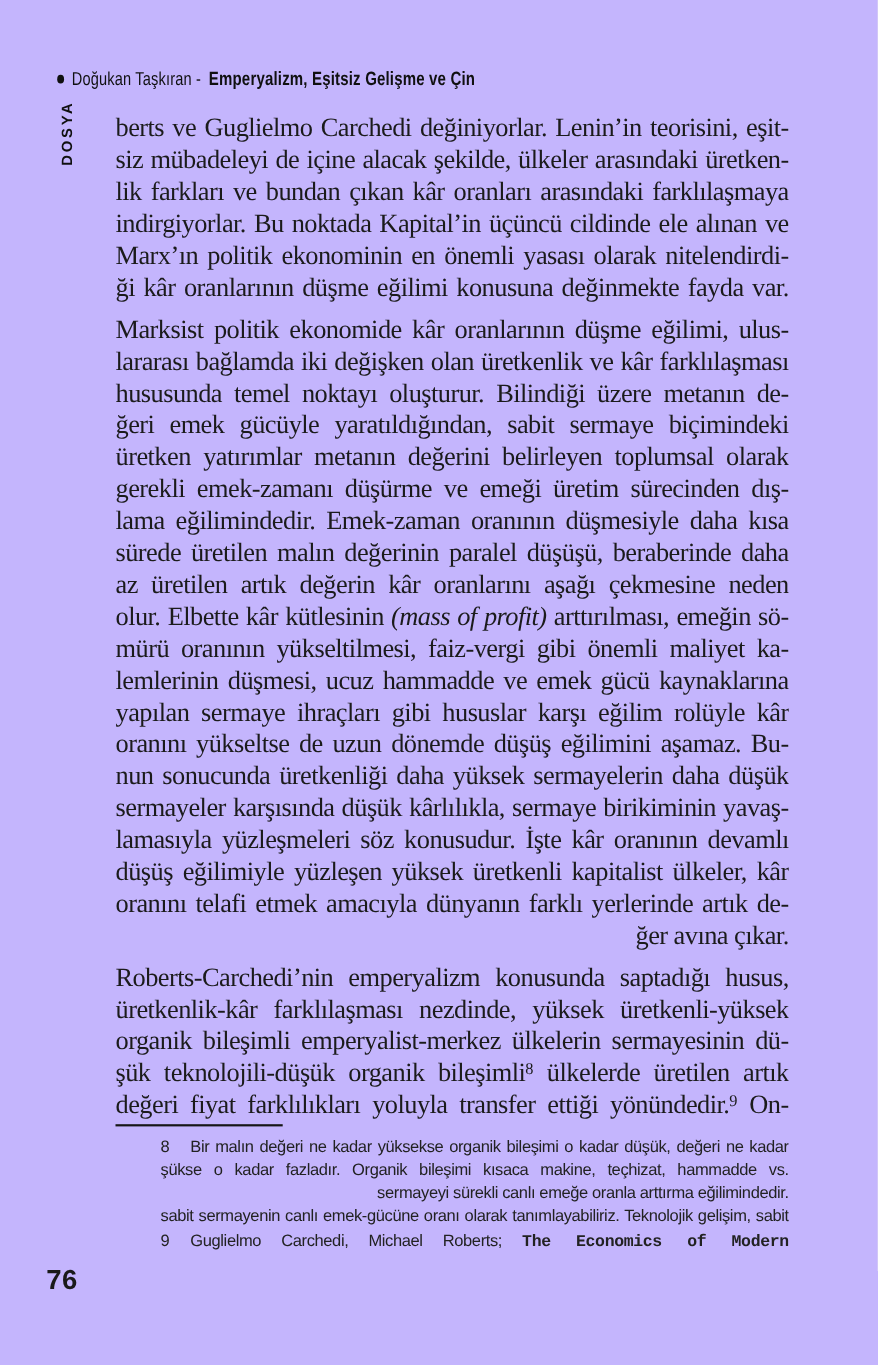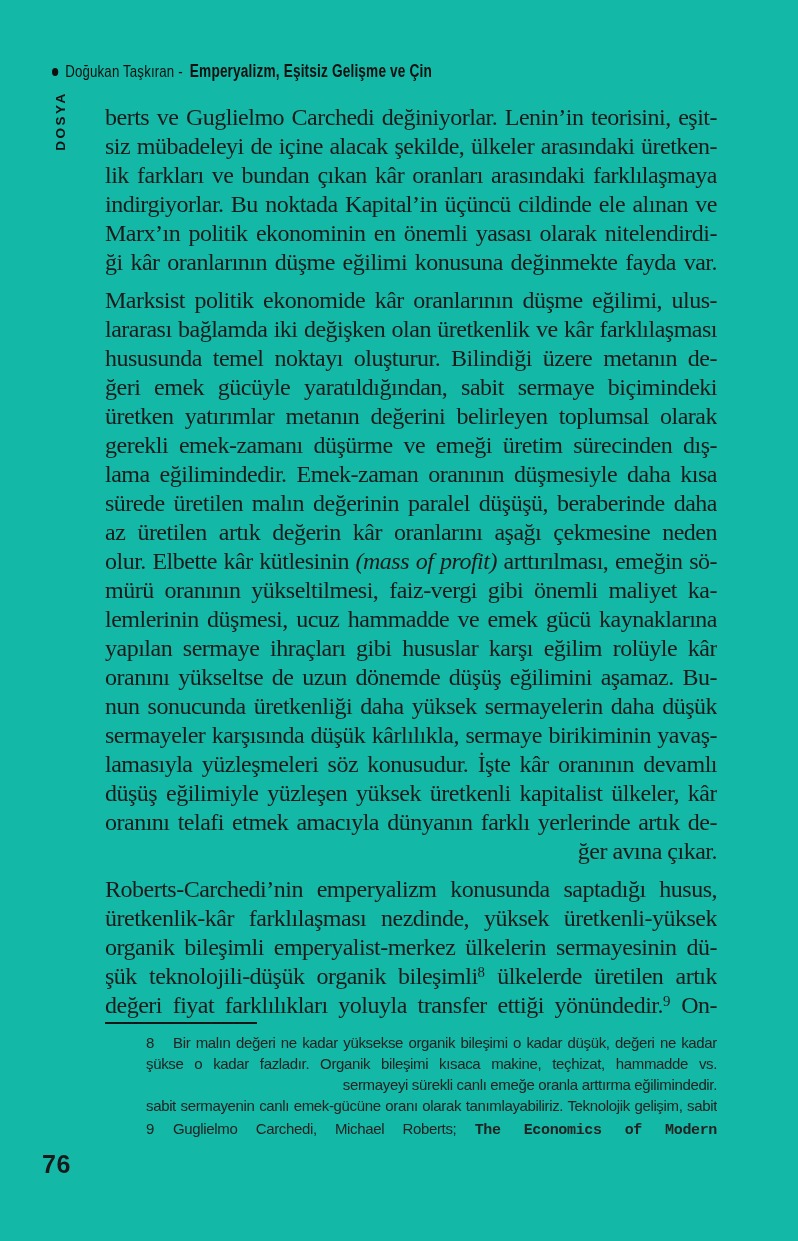--- a/index.html
+++ b/index.html
@@ -1,17 +1,17 @@
 <!DOCTYPE html>
 <html><head>
 <meta charset="utf-8">
 <style>
   html,body{margin:0;padding:0;background:#e9e9e9;}
   .page{
-    position:relative;width:798px;height:1241px;background:#14b8a6;
+    position:relative;width:798px;height:1241px;background:#c4b5fd;
     font-family:"Liberation Serif",serif;color:#1b1b1b;overflow:hidden;
     margin:0 auto;
   }
   
   .header{
     position:absolute;left:52px;top:61px;display:flex;align-items:center;gap:9px;
     font-family:"Liberation Sans",sans-serif;white-space:nowrap;
     transform:scaleX(0.78);transform-origin:left center;color:#101010;
   }
   .bullet{width:8px;height:8px;border-radius:50%;background:#101010;flex:none;}

